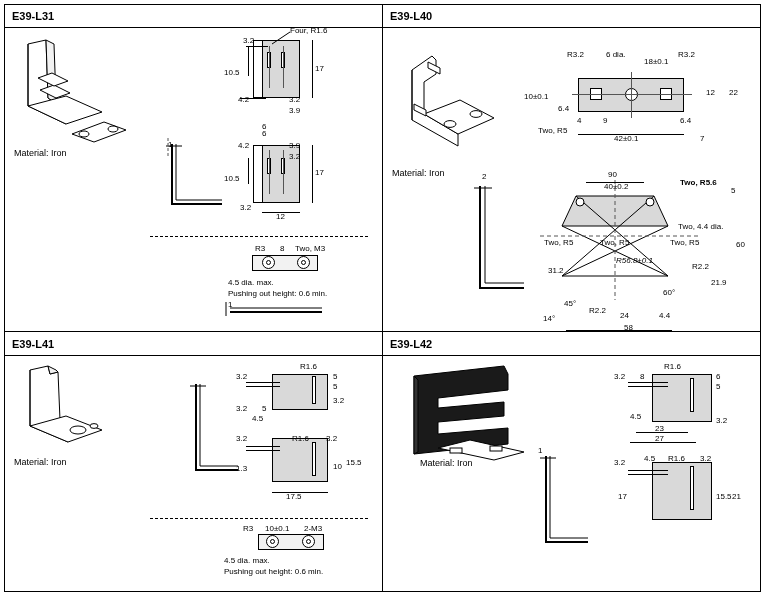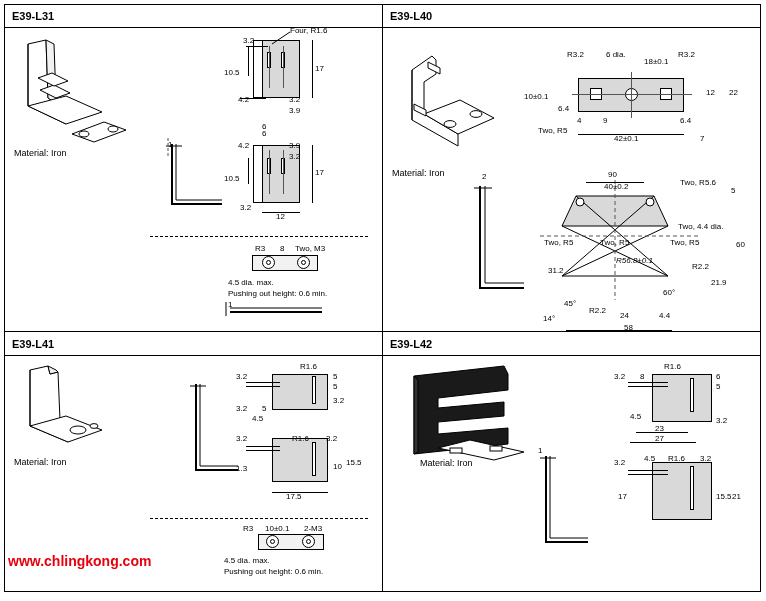--- a/index.html
+++ b/index.html
@@ -176,21 +176,21 @@
     <line x1="128" y1="46" x2="22" y2="96" stroke="#000"></line>
     <line x1="22" y1="96" x2="128" y2="96" stroke="#000"></line>
     <circle cx="40" cy="22" r="4" fill="#fff" stroke="#000"></circle>
     <circle cx="110" cy="22" r="4" fill="#fff" stroke="#000"></circle>
     <line x1="0" y1="56" x2="160" y2="56" stroke="#555" stroke-dasharray="4,3"></line>
     <line x1="75" y1="0" x2="75" y2="120" stroke="#555" stroke-dasharray="4,3"></line>
   </svg>
   <div class="ln lnh" style="left:586px;top:182px;width:58px;"></div>
   <div class="lbl" style="left:608px;top:170px;">90</div>
   <div class="lbl" style="left:604px;top:182px;">40±0.2</div>
-  <div class="lbl" style="left:680px;top:178px;">Two, R5.6</div>
+  <div class="lbl" style="left:680px;top:178px;font-weight:bold;">Two, R5.6</div>
   <div class="lbl" style="left:731px;top:186px;">5</div>
   <div class="lbl" style="left:736px;top:240px;">60</div>
   <div class="lbl" style="left:711px;top:278px;">21.9</div>
   <div class="lbl" style="left:692px;top:262px;">R2.2</div>
   <div class="lbl" style="left:616px;top:256px;font-style:italic;">R56.8±0.1</div>
   <div class="lbl" style="left:548px;top:266px;">31.2</div>
   <div class="lbl" style="left:564px;top:299px;">45°</div>
   <div class="lbl" style="left:543px;top:314px;">14°</div>
   <div class="lbl" style="left:589px;top:306px;">R2.2</div>
   <div class="lbl" style="left:620px;top:311px;">24</div>
@@ -308,15 +308,14 @@
   <div class="lbl" style="left:716px;top:492px;">15.5</div>
   <div class="lbl" style="left:732px;top:492px;">21</div>
 
   <svg style="left:532px;top:448px;" width="70" height="110">
     <polyline points="14,8 14,94 56,94" fill="none" stroke="#000" stroke-width="2"></polyline>
     <polyline points="18,8 18,90 56,90" fill="none" stroke="#000" stroke-width="1"></polyline>
     <line x1="8" y1="10" x2="24" y2="10" stroke="#000"></line>
   </svg>
   <div class="lbl" style="left:538px;top:446px;">1</div>
 
-  <div class="wm" style="left:8px;top:553px;">www.chlingkong.com</div>
 
 </div>
 
 </body></html>

